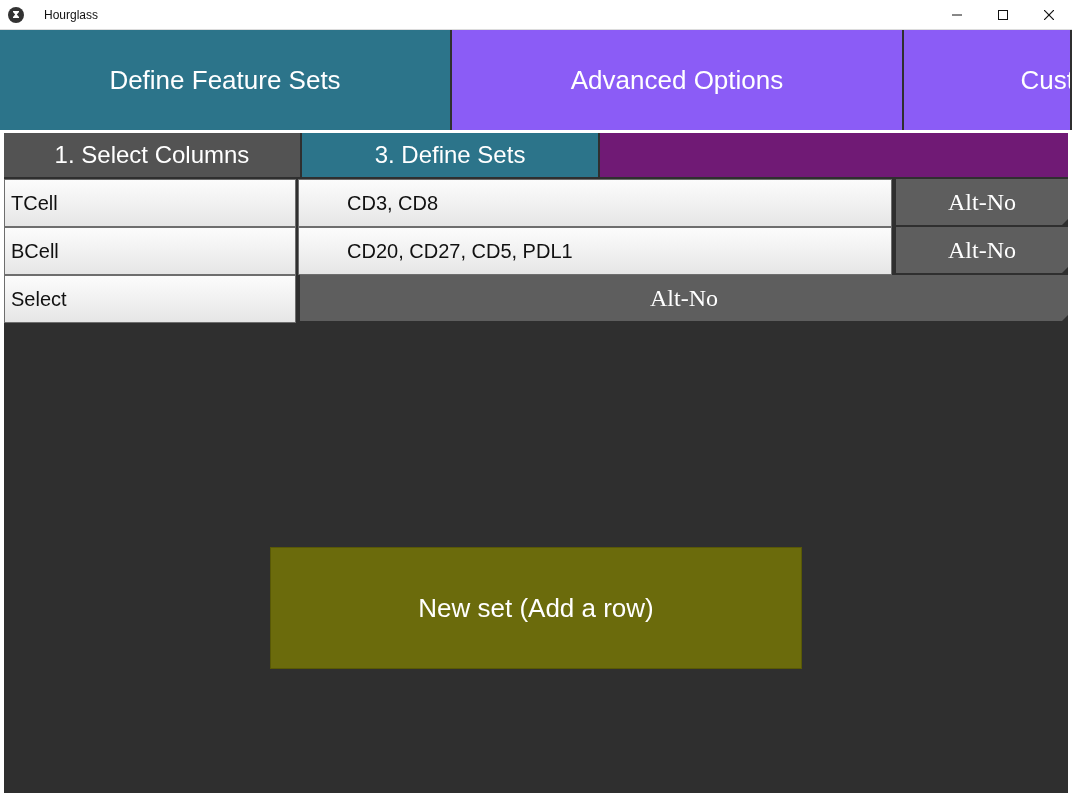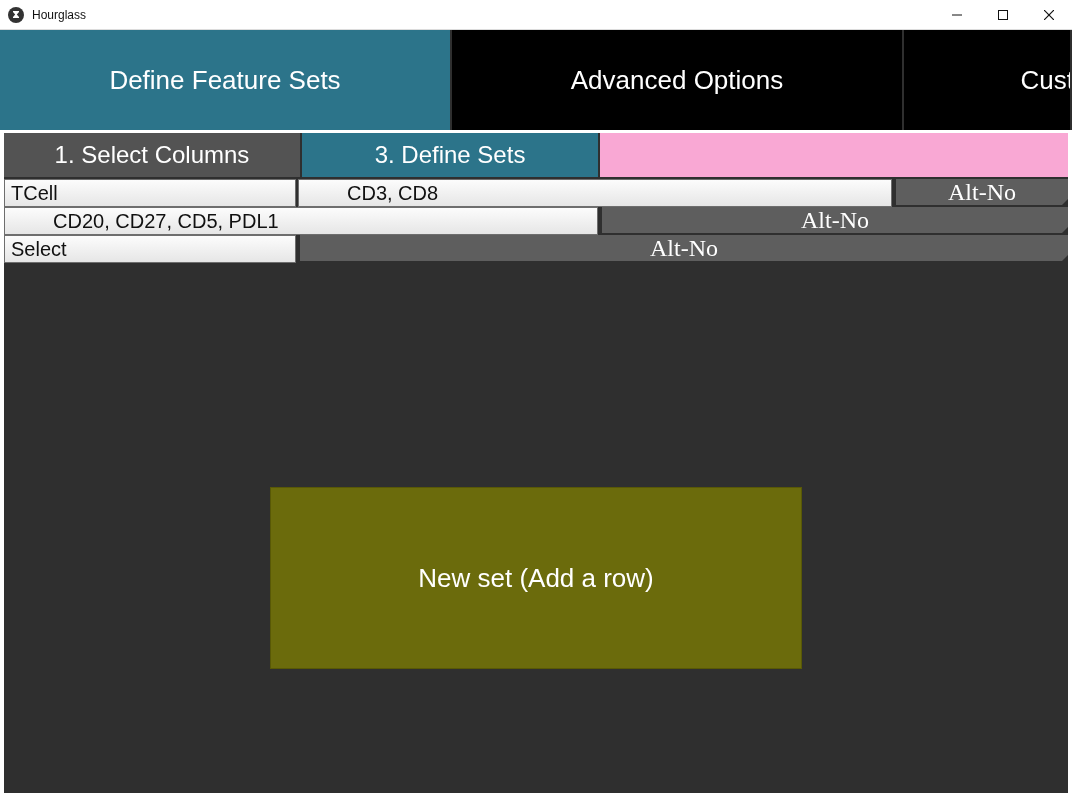--- a/index.html
+++ b/index.html
@@ -18,21 +18,21 @@
       height: 30px;
       background: #ffffff;
       display: flex;
       align-items: center;
       border-bottom: 1px solid #dcdcdc;
       user-select: none;
     }
     .titlebar-left {
       display: flex;
       align-items: center;
-      gap: 8px;
+      gap: 20px;
       padding-left: 8px;
       flex: 1;
     }
     .app-icon {
       width: 16px;
       height: 16px;
       border-radius: 50%;
       background: #333;
       display: flex;
       align-items: center;
@@ -57,21 +57,21 @@
       height: 100px;
       background: #ffffff;
     }
     .main-tab {
       flex: 0 0 452px;
       display: flex;
       align-items: center;
       justify-content: center;
       font-size: 26px;
       color: #ffffff;
-      background: #000000;
+      background: #8b5cf6;
       border-right: 2px solid #2f2f2f;
       white-space: nowrap;
     }
     .main-tab.active { background: #2c748a; }
     .main-tab.cut { flex: 1 1 auto; justify-content: flex-end; padding-right: 0; overflow: hidden; }
     .main-tab.cut span { margin-right: -4px; }
 
     
     .content {
       flex: 1;
@@ -80,21 +80,21 @@
       border-top-width: 3px;
       display: flex;
       flex-direction: column;
       position: relative;
     }
 
     
     .sub-tabs {
       display: flex;
       height: 44px;
-      background: #f9a8d4;
+      background: #701a75;
     }
     .sub-tab {
       width: 298px;
       display: flex;
       align-items: center;
       justify-content: center;
       font-size: 24px;
       color: #ffffff;
       background: #535353;
       border-right: 2px solid #2f2f2f;
@@ -102,21 +102,21 @@
     .sub-tab.active { background: #2c748a; }
 
     
     .rows {
       display: flex;
       flex-direction: column;
       padding-top: 2px;
     }
     .row {
       display: flex;
-      height: 28px;
+      height: 48px;
     }
     .cell-name, .cell-members {
       background: linear-gradient(#fcfcfc, #e6e6e6);
       border: 1px solid #6e6e6e;
       display: flex;
       align-items: center;
       padding: 0 6px;
       font-size: 20px;
       color: #111;
       margin-right: 2px;
@@ -151,21 +151,21 @@
     
     .newset-wrap {
       flex: 1;
       display: flex;
       align-items: flex-start;
       justify-content: center;
       padding-top: 224px;
     }
     .newset {
       width: 532px;
-      height: 182px;
+      height: 122px;
       background: #6b6b0c;
       color: #ffffff;
       display: flex;
       align-items: center;
       justify-content: center;
       font-size: 26px;
       box-shadow: 0 0 0 1px #585806 inset;
     }
   </style>
 </head>
@@ -223,20 +223,21 @@
     </div>
   </div>
 
   <div class="rows">
     <div class="row">
       <div class="cell-name">TCell</div>
       <div class="cell-members">CD3, CD8</div>
       <div class="cell-alt">Alt-No</div>
     </div>
     <div class="row">
+      <div class="cell-name">BCell</div>
       <div class="cell-members">CD20, CD27, CD5, PDL1</div>
       <div class="cell-alt">Alt-No</div>
     </div>
     <div class="row">
       <div class="cell-name">Select</div>
       <div class="cell-alt">Alt-No</div>
     </div>
   </div>
 
   <div class="newset-wrap">

